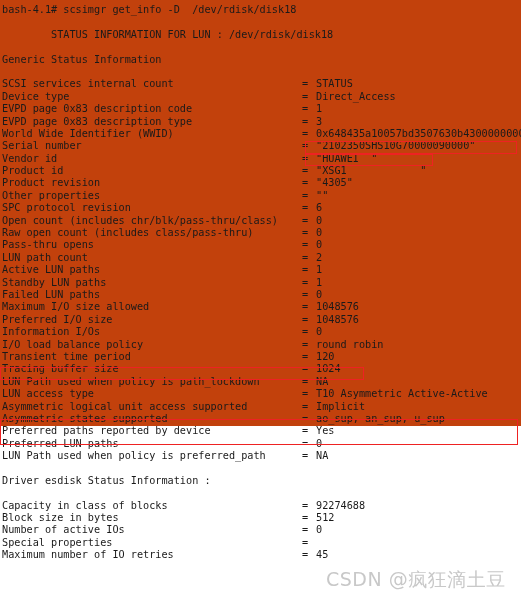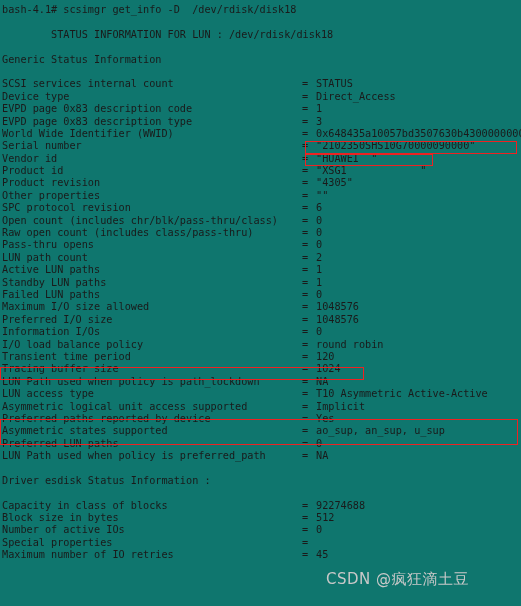--- a/index.html
+++ b/index.html
@@ -9,22 +9,22 @@
   }
   body {
     width: 521px;
     height: 606px;
     overflow: hidden;
     font-family: "DejaVu Sans Mono", "Liberation Mono", monospace;
   }
   #terminal {
     position: relative;
     width: 521px;
-    height: 606px;
-    background: #0f766e;
+    height: 426px;
+    background: #c2410c;
     color: #1a1a1a;
     font-family: "DejaVu Sans Mono", "Liberation Mono", monospace;
     font-size: 10.2px;
     line-height: 12.4px;
     padding: 4px 0 0 2px;
     box-sizing: border-box;
   }
   .line {
     white-space: pre;
     height: 12.4px;
@@ -65,21 +65,21 @@
   #hl-wwid   { left: 305px; top: 141px;  width: 212px; height: 12.8px; }
   #hl-serial { left: 305px; top: 153.5px;width: 128px; height: 12.8px; }
   #hl-policy { left: 0px;   top: 366.5px;width: 364px; height: 13.5px; }
   #hl-access { left: 0px;   top: 419px;  width: 518px; height: 25.5px; }
 
   #watermark {
     position: absolute;
     left: 326px;
     top: 573px;
     font-family: "DejaVu Sans", "Liberation Sans", sans-serif;
-    font-size: 15px;
+    font-size: 19px;
     color: #c8c8c8;
     white-space: pre;
     letter-spacing: 0.5px;
     z-index: 8;
   }
 </style>
 </head>
 <body>
 
 <div id="terminal">
@@ -112,22 +112,22 @@
       <div class="row"><span class="key">Failed LUN paths</span><span class="eq">=</span><span class="val">0</span></div>
       <div class="row"><span class="key">Maximum I/O size allowed</span><span class="eq">=</span><span class="val">1048576</span></div>
       <div class="row"><span class="key">Preferred I/O size</span><span class="eq">=</span><span class="val">1048576</span></div>
       <div class="row"><span class="key">Information I/Os</span><span class="eq">=</span><span class="val">0</span></div>
       <div class="row"><span class="key">I/O load balance policy</span><span class="eq">=</span><span class="val">round robin</span></div>
       <div class="row"><span class="key">Transient time period</span><span class="eq">=</span><span class="val">120</span></div>
       <div class="row"><span class="key">Tracing buffer size</span><span class="eq">=</span><span class="val">1024</span></div>
       <div class="row"><span class="key">LUN Path used when policy is path_lockdown</span><span class="eq">=</span><span class="val">NA</span></div>
       <div class="row"><span class="key">LUN access type</span><span class="eq">=</span><span class="val">T10 Asymmetric Active-Active</span></div>
       <div class="row"><span class="key">Asymmetric logical unit access supported</span><span class="eq">=</span><span class="val">Implicit</span></div>
+      <div class="row"><span class="key">Asymmetric states supported</span><span class="eq">=</span><span class="val">ao_sup, an_sup, u_sup</span></div>
       <div class="row"><span class="key">Preferred paths reported by device</span><span class="eq">=</span><span class="val">Yes</span></div>
-      <div class="row"><span class="key">Asymmetric states supported</span><span class="eq">=</span><span class="val">ao_sup, an_sup, u_sup</span></div>
       <div class="row"><span class="key">Preferred LUN paths</span><span class="eq">=</span><span class="val">0</span></div>
       <div class="row"><span class="key">LUN Path used when policy is preferred_path</span><span class="eq">=</span><span class="val">NA</span></div>
     </div>
 
   <div class="blank"></div>
   <div class="line">Driver esdisk Status Information :</div>
   <div class="blank"></div>
 
   <div id="driver-table">
       <div class="row"><span class="key">Capacity in class of blocks</span><span class="eq">=</span><span class="val">92274688</span></div>

